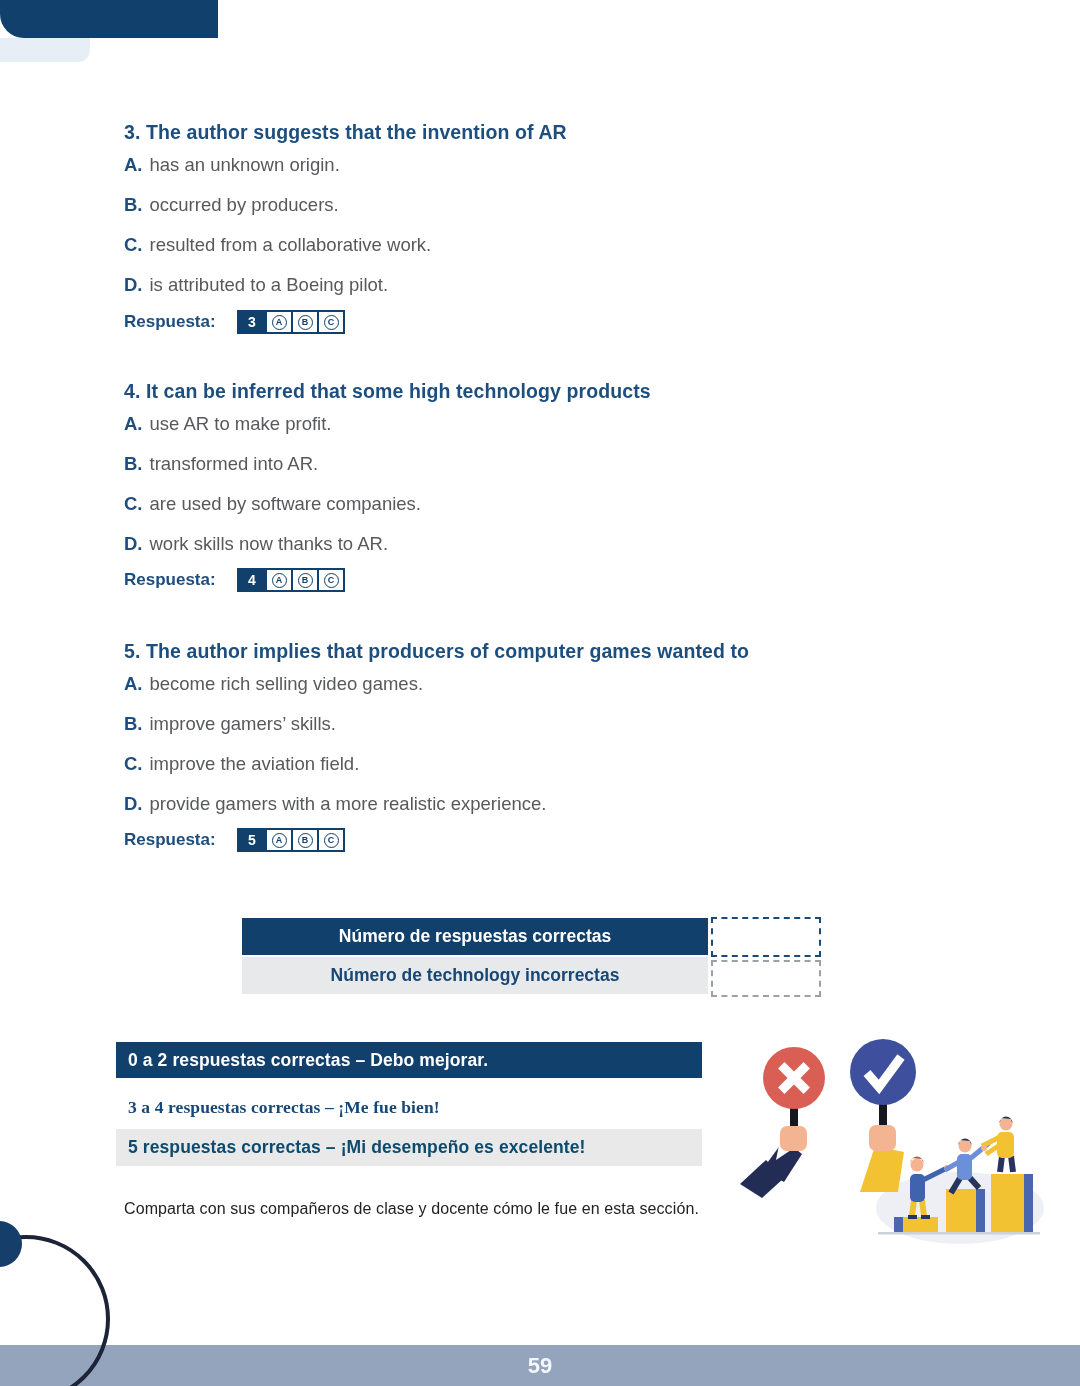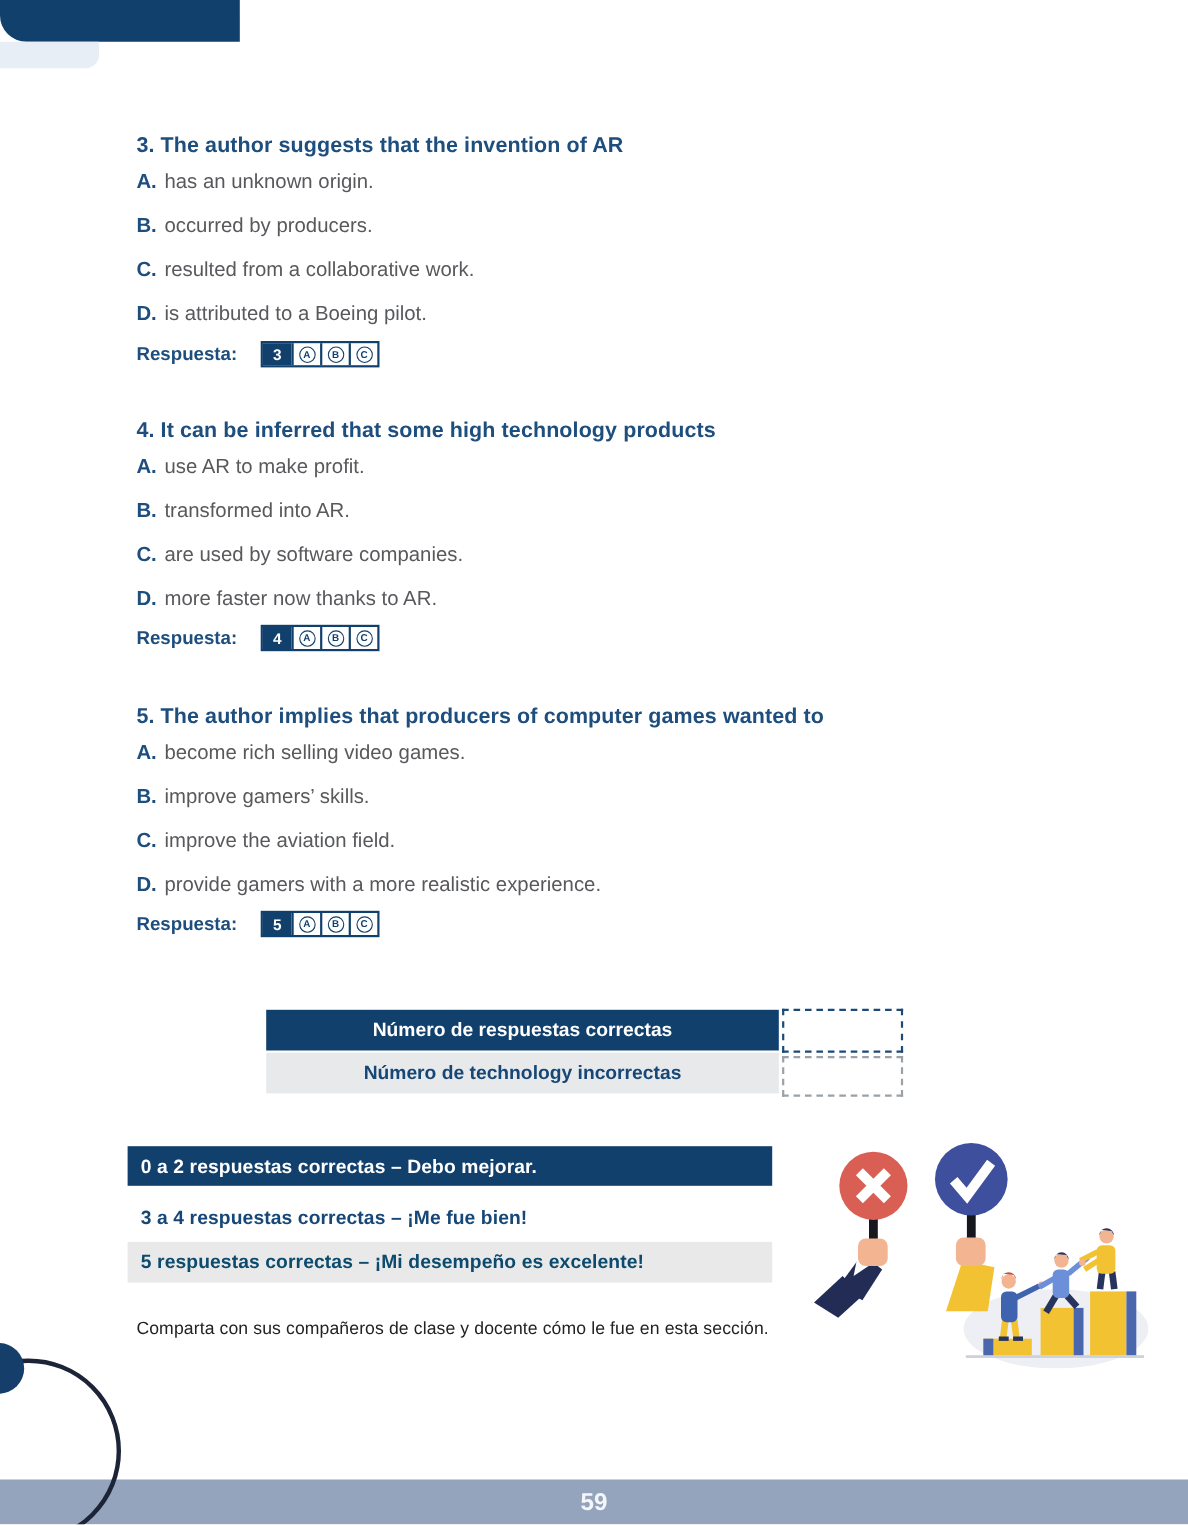--- a/index.html
+++ b/index.html
@@ -64,21 +64,21 @@
   .rt-row.gray { background: #e8e9ea; color: #164777; }
 
   .dash-box { position: absolute; width: 110px; }
   .dash-box.navy { left: 711px; top: 917px; height: 40px; border: 2px dashed #1b4a7a; }
   .dash-box.gray { left: 711px; top: 960px; height: 37px; border: 2px dashed #9ba1a7; }
 
   
   .band { position: absolute; left: 116px; width: 586px; display: flex; align-items: center;
           font-size: 17.5px; font-weight: bold; padding-left: 12px; letter-spacing: .1px; text-align: right; }
   .band.navy { top: 1042px; height: 36px; background: #12406d; color: #ffffff; }
-  .band.plain { top: 1093px; height: 28px; background: transparent; color: #164777; }
+  .band.plain { top: 1093px; height: 28px; background: transparent; color: #164777; font-family: Liberation Serif, serif; }
   .band.gray { top: 1129px; height: 37px; background: #e9e9e9; color: #0c4a6e; }
 
   .share-note {
     position: absolute; left: 124px; top: 1200px; width: 780px;
     font-size: 16px; color: #222222; letter-spacing: .1px;
   }
 
   
   .illustration { position: absolute; left: 732px; top: 1032px; width: 312px; height: 212px; }
 
@@ -133,21 +133,21 @@
           <span class="ans-circ">C</span>
         </span>
     </span>
   </div>
 
   <div class="question" style="top:380px">
     <div class="q-title">4. It can be inferred that some high technology products</div>
     <div class="option"><span class="opt-letter">A.</span><span>use AR to make profit.</span></div>
     <div class="option"><span class="opt-letter">B.</span><span>transformed into AR.</span></div>
     <div class="option"><span class="opt-letter">C.</span><span>are used by software companies.</span></div>
-    <div class="option"><span class="opt-letter">D.</span><span>more faster now thanks to AR.</span></div>
+    <div class="option"><span class="opt-letter">D.</span><span>work skills now thanks to AR.</span></div>
   </div>
   <div class="resp-row" style="top:568px">
     <span class="resp-label">Respuesta:</span>
     <span class="ansbox">
       <span class="ans-num">4</span>
       <span class="ans-choice">
           <span class="ans-circ">A</span>
         </span>
       <span class="ans-choice">
           <span class="ans-circ">B</span>

